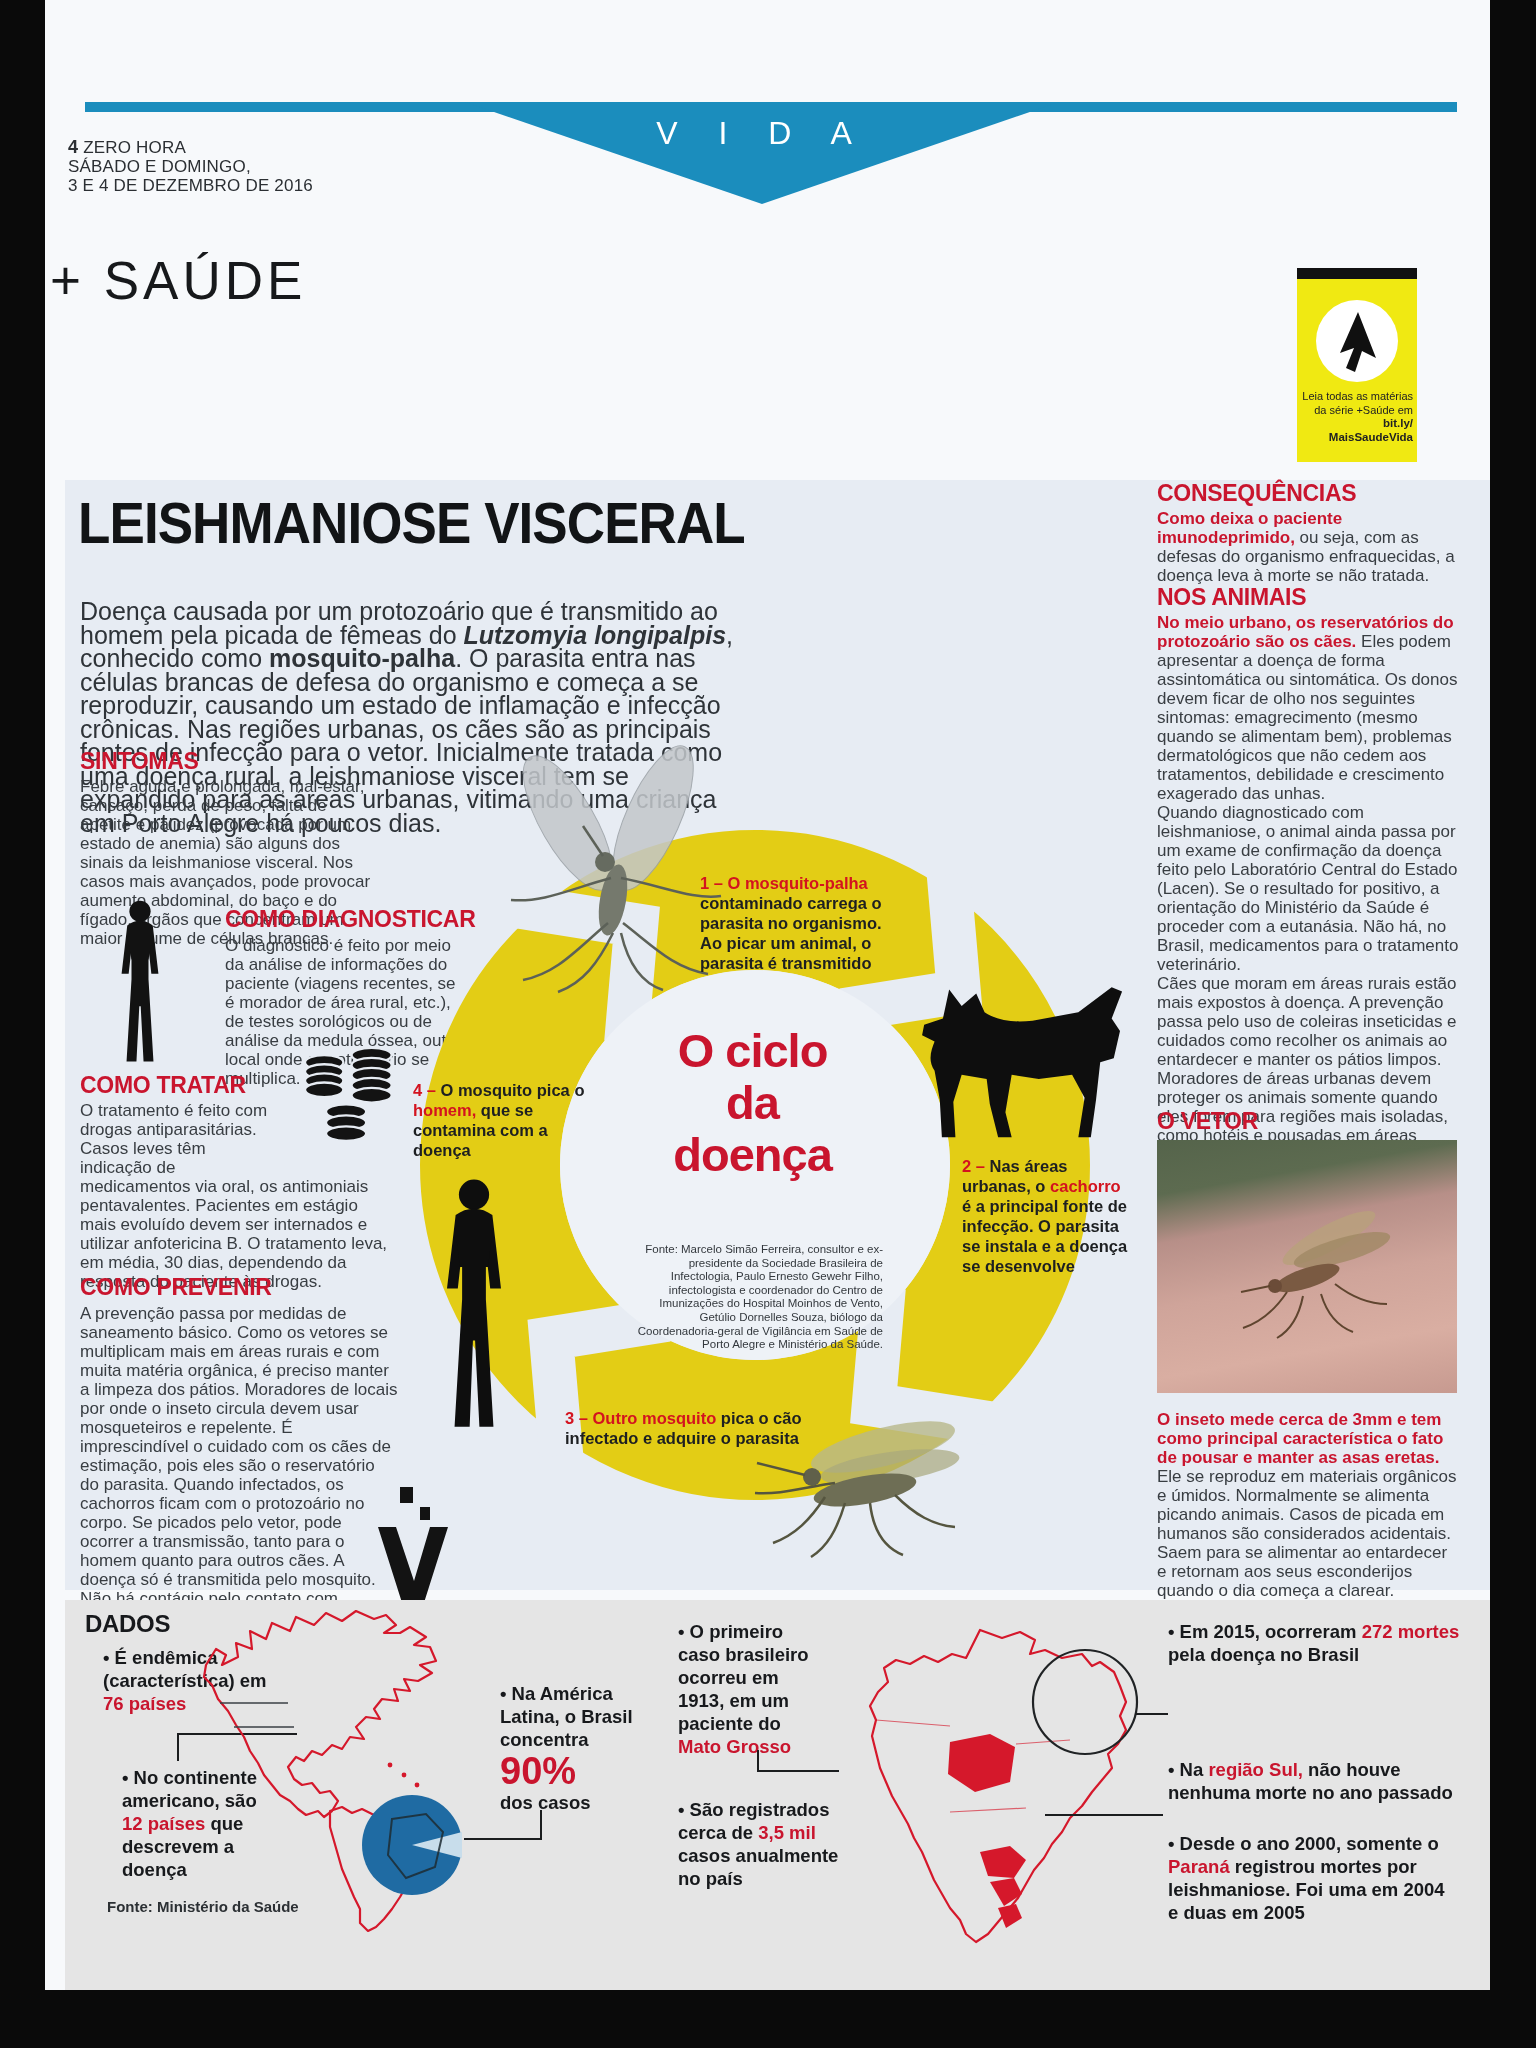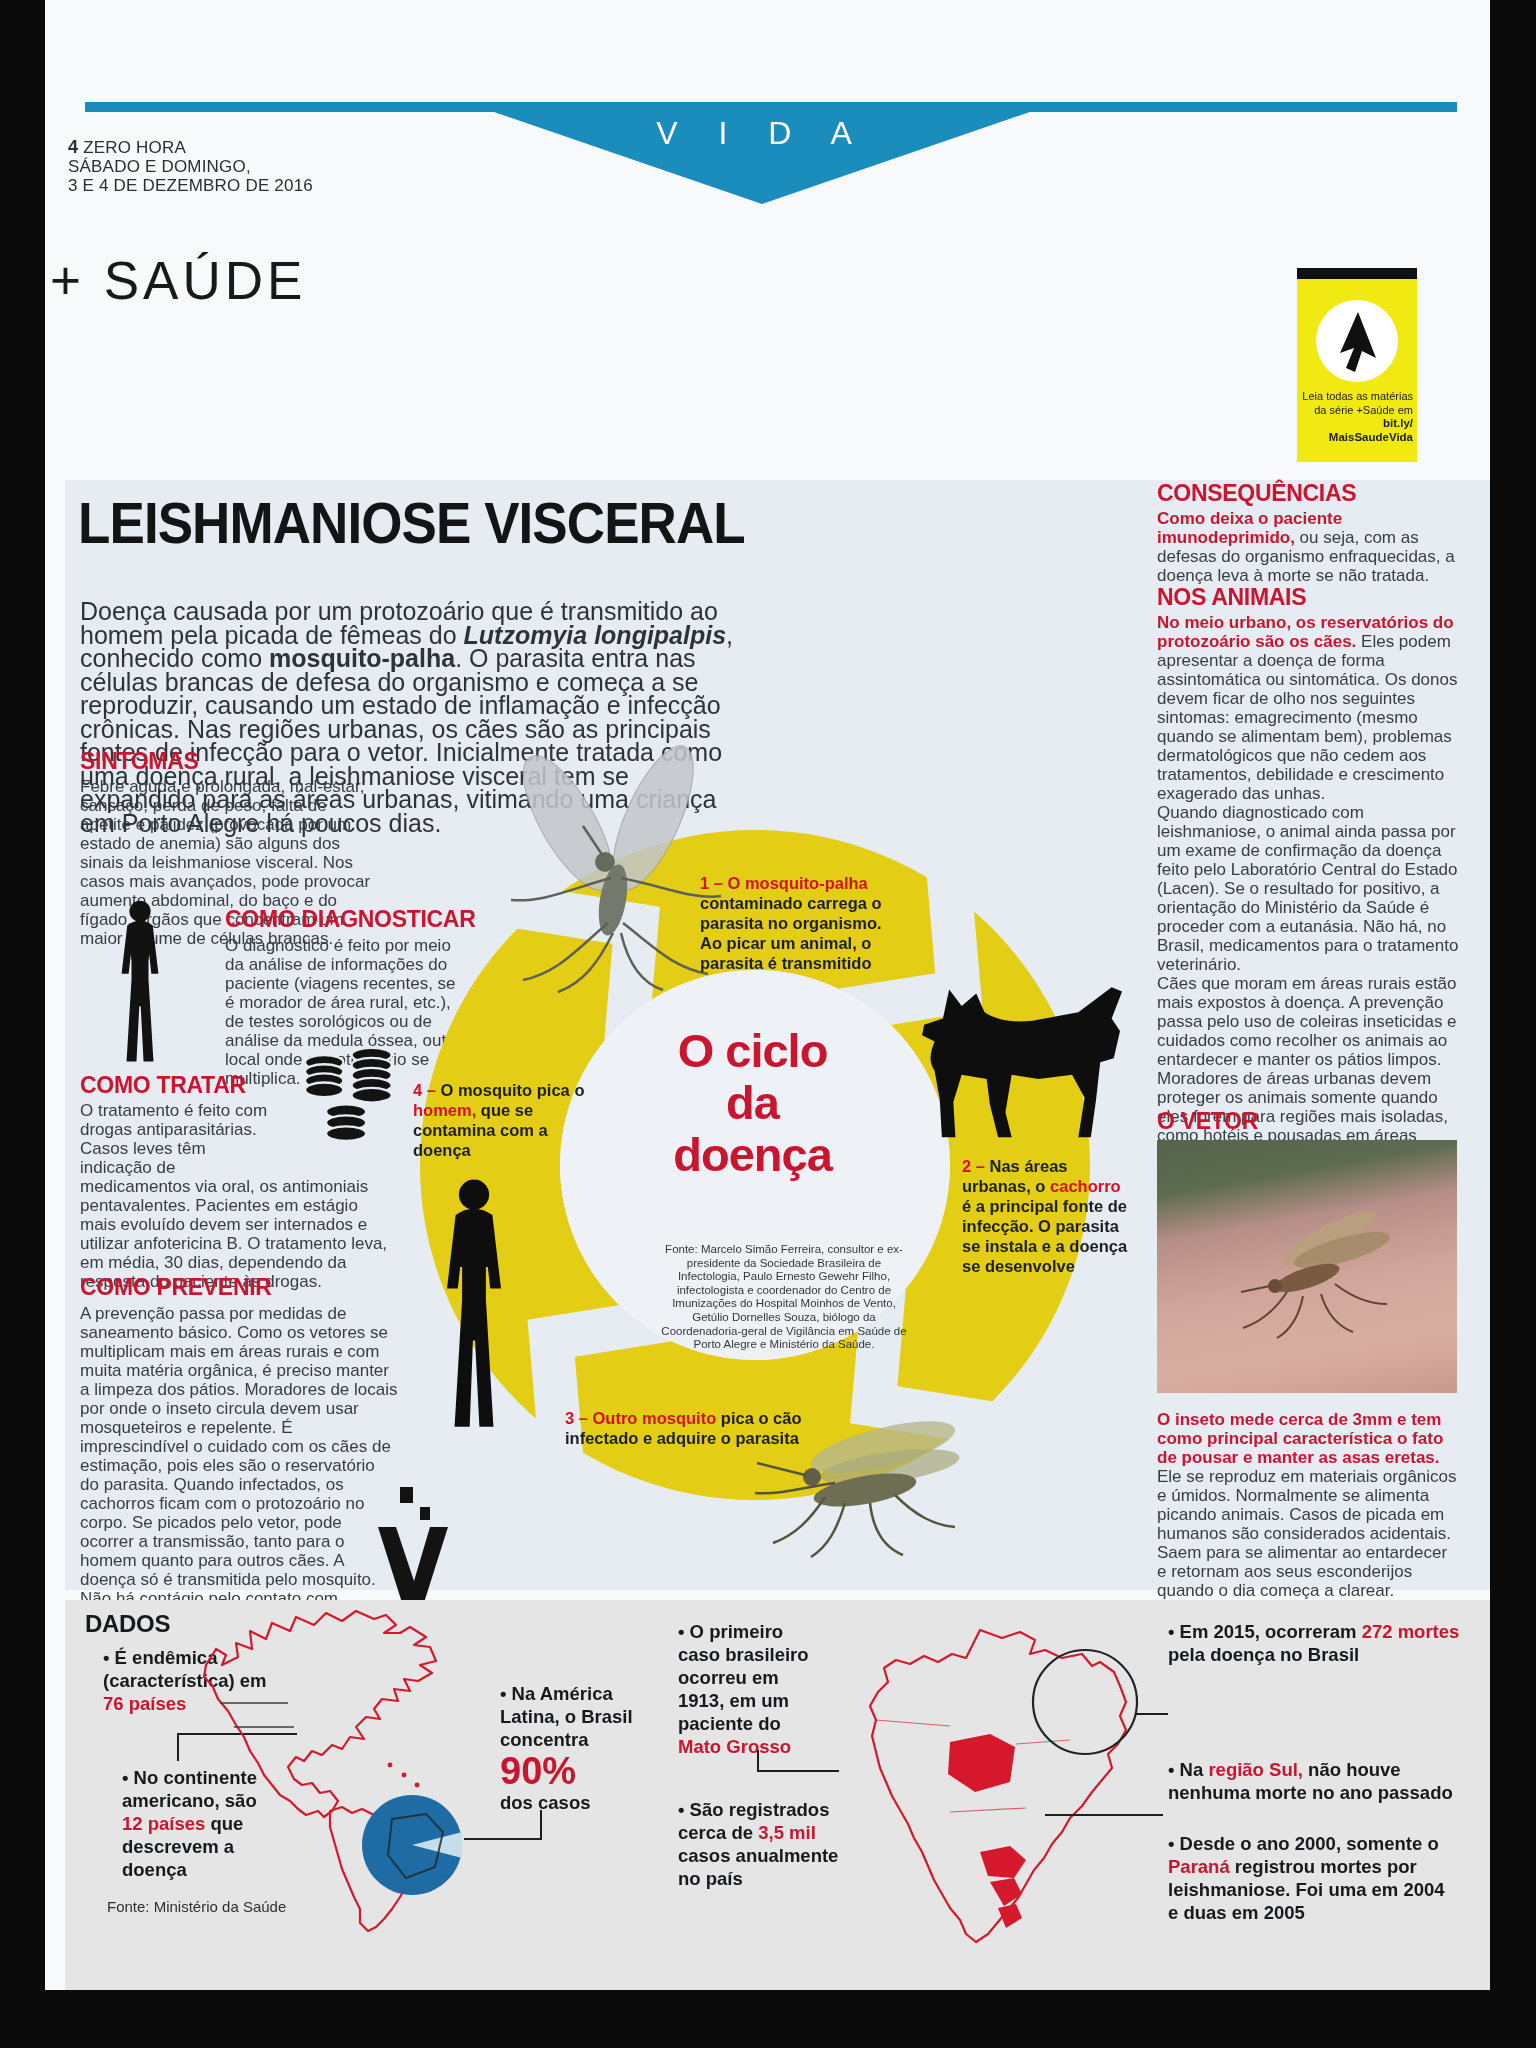--- a/index.html
+++ b/index.html
@@ -29,31 +29,31 @@
   .intro .sp{font-style:italic;font-weight:800}
   .sec-title{font-size:23px;font-weight:800;color:#c9152e;letter-spacing:-.3px;white-space:nowrap}
   .bodytx{font-size:17px;line-height:19px;font-weight:500;color:#383d42}
   .rlead{font-weight:800;color:#c9152e}
   .r{color:#c9152e}
   
   .step{font-size:16.5px;line-height:20px;font-weight:700;color:#1d1f21}
   .step .r{color:#d3131f}
   .cycle-title{position:absolute;left:520px;top:545px;width:335px;text-align:center;
                font-size:47px;line-height:52px;font-weight:700;color:#c9152e;letter-spacing:-1px}
-  .cycle-src{position:absolute;left:594px;top:763px;width:250px;text-align:center;
+  .cycle-src{position:absolute;left:568px;top:763px;width:250px;text-align:right;
              font-size:11.5px;line-height:13.6px;font-weight:500;color:#33383d}
   
   .photo{position:absolute;left:1092px;top:660px;width:300px;height:253px;
          background:linear-gradient(170deg,#55644b 0%,#5d6b50 18%,#b78f88 34%,#cfa49a 55%,#d9aea2 78%,#c79a90 100%)}
   
   .dtitle{font-size:24px;font-weight:800;color:#17191c;letter-spacing:-.3px}
   .db{font-size:18.5px;line-height:23px;font-weight:800;color:#17191c}
   .db .r{color:#c9152e}
   .big-pct{font-size:38px;line-height:40px;font-weight:800;color:#c9152e}
-  .dsource{font-size:15px;font-weight:400;color:#2c3034}
+  .dsource{font-size:15px;font-weight:700;color:#2c3034}
   .line{position:absolute;background:#1b1d1f}
 </style>
 </head>
 <body>
 
 <div class="page">
 
   <div class="topbar"></div>
   <svg class="abs" style="left:420px;top:102px" width="594" height="102" viewBox="0 0 594 102">
     <polygon points="0,0 594,0 297,102" fill="#1b8dbd"></polygon>

